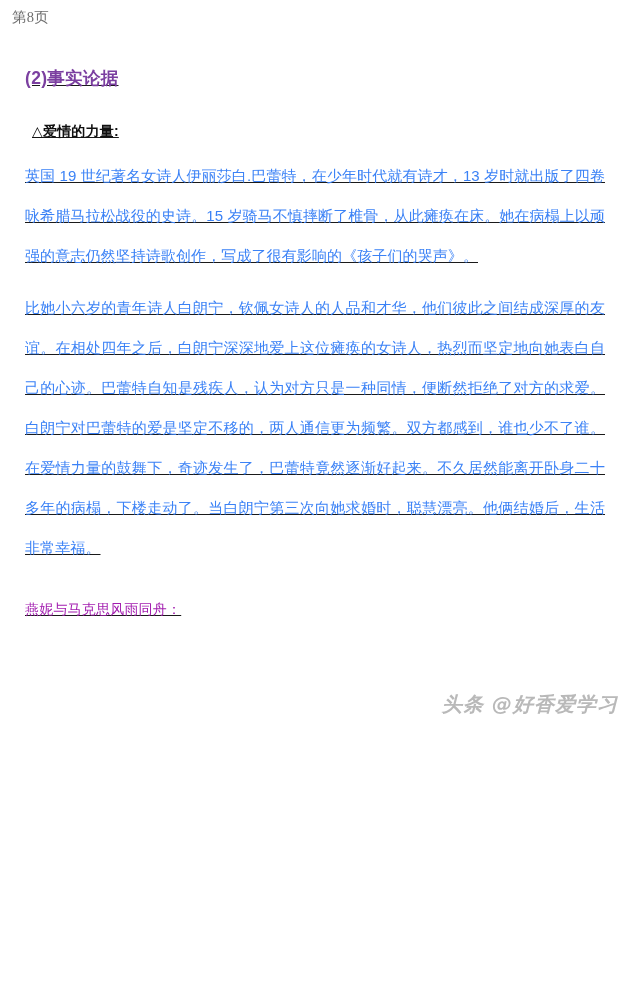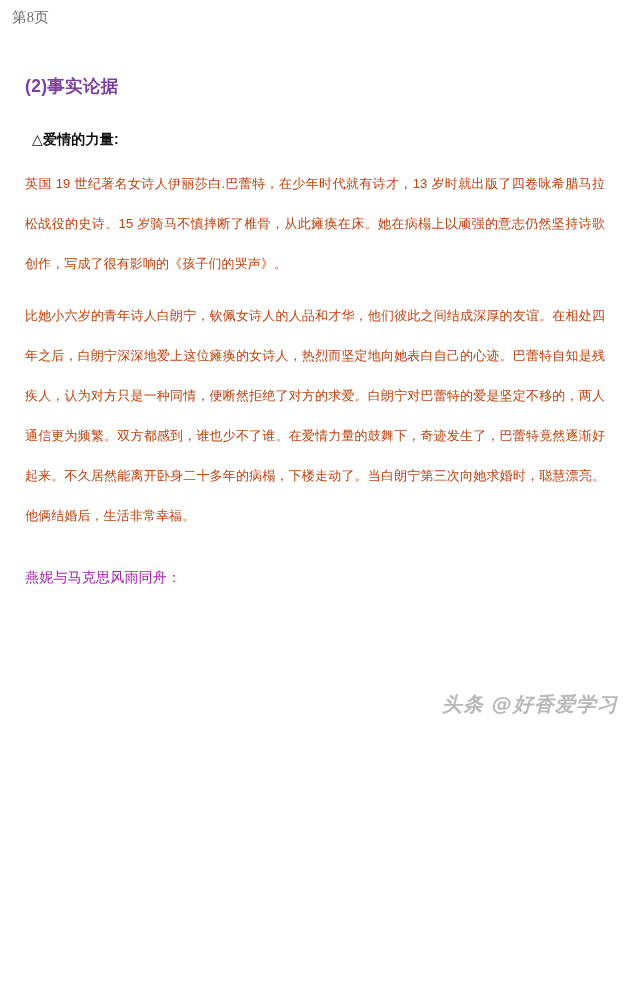--- a/index.html
+++ b/index.html
@@ -27,22 +27,23 @@
     left: 12px;
     font-family: "Liberation Serif", "DejaVu Serif", serif;
     font-size: 14.5px;
     color: #6e6e6e;
     letter-spacing: 0.2px;
     line-height: 1.2;
   }
   .content {
     position: absolute;
     left: 25px;
-    top: 52px;
+    top: 44px;
     width: 580px;
+    text-decoration: underline;
   }
   .section-title {
     color: #7b3fa0;
     font-weight: bold;
     font-size: 17.5px;
     letter-spacing: 0.3px;
     margin: 22px 0 0 0;
     line-height: 1.4;
   }
   .sub-head {
@@ -55,22 +56,22 @@
   }
   .sub-head-light {
     font-size: 14px;
     font-weight: normal;
     color: #a21caf;
     margin: 31px 0 0 0;
     line-height: 1.5;
     letter-spacing: 0.2px;
   }
   p.body-text {
-    font-size: 13px;
-    color: #c2410c;
+    font-size: 15px;
+    color: #3b82f6;
     line-height: 40px;
     margin: 12px 0 0 0;
     text-align: justify;
     text-justify: inter-ideograph;
     letter-spacing: 0.1px;
     word-break: break-all;
   }
   p.body-text.first {
     margin-top: 14px;
   }

